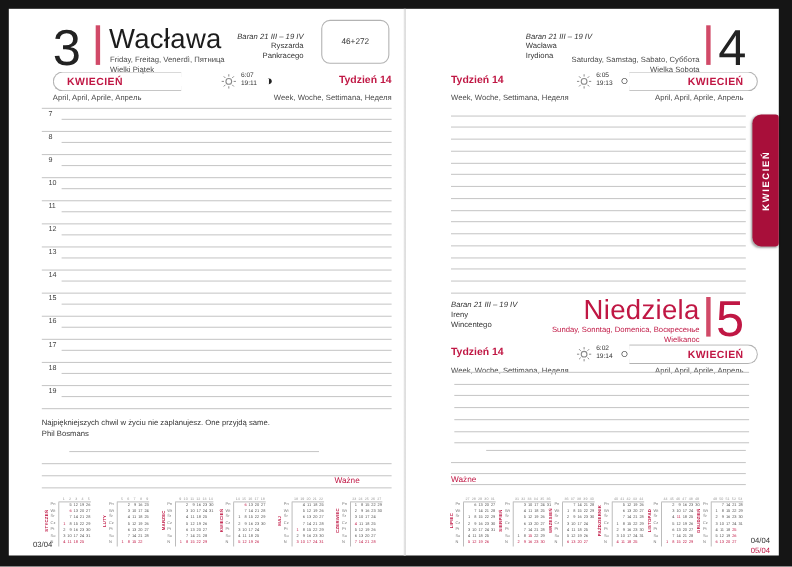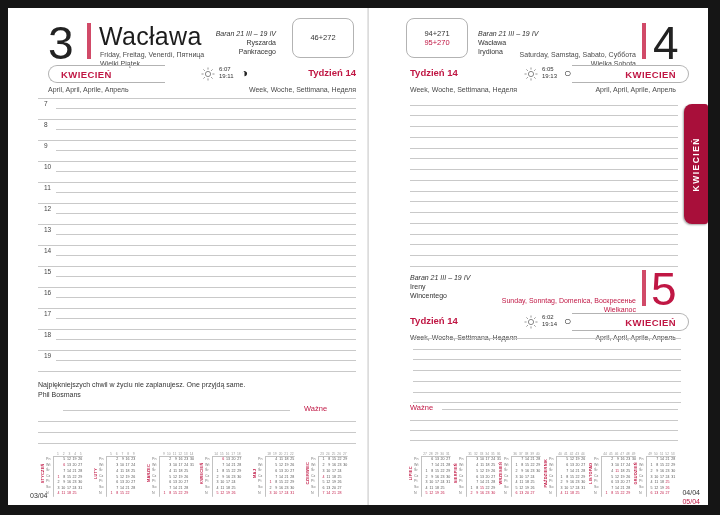--- a/index.html
+++ b/index.html
@@ -24,21 +24,21 @@
   .month-tab.left{border-right:none;border-radius:9px 0 0 9px;padding-left:12px;}
   .month-tab.right{border-left:none;border-radius:0 9px 9px 0;justify-content:flex-end;padding-right:12px;}
   .month-red{font-size:9.5px;font-weight:bold;color:#c01744;letter-spacing:0.4px;}
   .week-red{font-size:9.5px;font-weight:bold;color:#c01744;}
   .suntimes{font-size:6px;color:#333;line-height:7px;}
   .moon{font-size:12px;color:#222;line-height:12px;}
   
   .hline{position:absolute;height:1px;background:#c9c9c9;}
   .hnum{position:absolute;left:6px;font-size:6.5px;color:#444;}
   .quote{font-size:7px;color:#333;line-height:9px;}
-  .wazne{font-size:7.5px;color:#c01744;}
+  .wazne{font-size:7.5px;color:#c01744;margin-top:28px;}
   .footer-num{font-size:7px;color:#333;line-height:8.5px;}
   .footer-num.red{color:#c01744;}
   
   .side-tab{position:absolute;left:684px;top:104px;width:24px;height:120px;background:#a80f3a;border-radius:8px 3px 3px 8px;display:flex;align-items:center;justify-content:center;box-shadow:-1px 1px 2px rgba(0,0,0,0.35);}
   .side-tab span{writing-mode:vertical-rl;transform:rotate(180deg);color:#fff;font-size:8.5px;font-weight:bold;letter-spacing:1.5px;}
   
   .mcal{position:absolute;display:flex;transform:scale(0.6);transform-origin:0 0;}
   .mname{writing-mode:vertical-rl;transform:rotate(180deg);color:#c01744;font-size:6.5px;font-weight:bold;letter-spacing:0.4px;width:10px;line-height:10px;text-align:center;}
   .mlabs{display:flex;flex-direction:column;padding-top:10px;width:12px;}
   .mlabs span{height:9.5px;line-height:9.5px;font-size:6px;color:#777;}
@@ -582,24 +582,20 @@
                 <span class="red">14</span>
                 <span class="red">21</span>
                 <span class="red">28</span>
                 <span></span>
               </div>
             </div>
           </div>
         </div>
       </div>
 
-    <div class="abs counter-box" style="left:398px;top:10px;width:60px;height:38px;">
-      <span>94+271</span>
-      <span class="red">95+270</span>
-    </div>
     <div class="abs zodiac" style="left:470px;top:22px;">Baran 21 III – 19 IV</div>
     <div class="abs namedays" style="left:470px;top:31px;">Wacława</div>
     <div class="abs namedays" style="left:470px;top:40px;">Irydiona</div>
     <div class="abs tiny r" style="left:460px;top:43px;width:168px;">Saturday, Samstag, Sabato, Суббота</div>
     <div class="abs tiny r" style="left:460px;top:52px;width:168px;">Wielka Sobota</div>
     <div class="abs day-bar" style="left:634px;top:15px;height:36px;"></div>
     <div class="abs big-num" style="left:645px;top:12px;">4</div>
 
     <div class="abs week-red" style="left:402px;top:59px;">Tydzień 14</div>
     <div class="abs tiny" style="left:402px;top:78px;">Week, Woche, Settimana, Неделя</div>
@@ -641,20 +637,21 @@
         <div class="hline" style="left: 0px; top: 124.75px; width: 268px;"></div>
         <div class="hline" style="left: 0px; top: 135.5px; width: 268px;"></div>
         <div class="hline" style="left: 0px; top: 146.25px; width: 268px;"></div>
         <div class="hline" style="left: 0px; top: 157px; width: 268px;"></div>
         <div class="hline" style="left: 0px; top: 167.75px; width: 268px;"></div>
       </div>
 
     <div class="abs zodiac" style="left:402px;top:266px;">Baran 21 III – 19 IV</div>
     <div class="abs namedays" style="left:402px;top:275px;">Ireny</div>
     <div class="abs namedays" style="left:402px;top:284px;">Wincentego</div>
+    <div class="abs day-title red r" style="left:480px;top:262px;width:148px;">Niedziela</div>
     <div class="abs tiny red r" style="left:440px;top:289px;width:188px;">Sunday, Sonntag, Domenica, Воскресенье</div>
     <div class="abs tiny red r" style="left:460px;top:298px;width:168px;">Wielkanoc</div>
     <div class="abs day-bar" style="left:634px;top:262px;height:36px;"></div>
     <div class="abs big-num red" style="left:643px;top:258px;">5</div>
 
     <div class="abs week-red" style="left:402px;top:307px;">Tydzień 14</div>
     <div class="abs tiny" style="left:402px;top:326px;">Week, Woche, Settimana, Неделя</div>
     <svg class="abs sun-svg" style="left:516px;top:307px;" width="14" height="14" viewBox="0 0 14 14">
       <circle cx="7" cy="7" r="2.6" fill="none" stroke="#8a8a8a" stroke-width="1"></circle>
       <g stroke="#8a8a8a" stroke-width="0.9">

